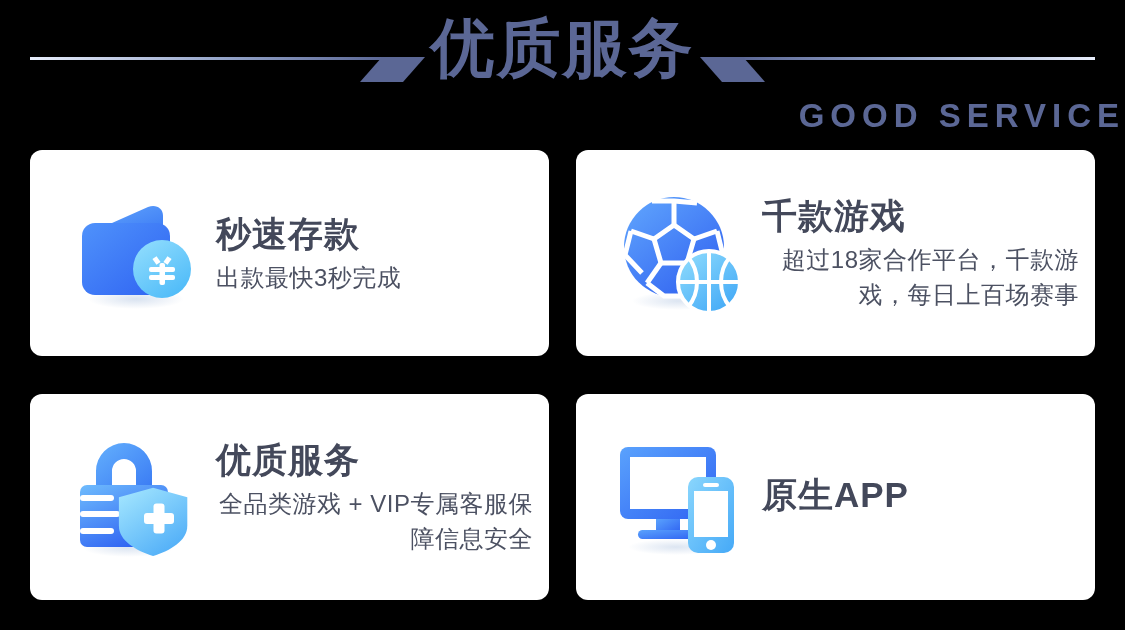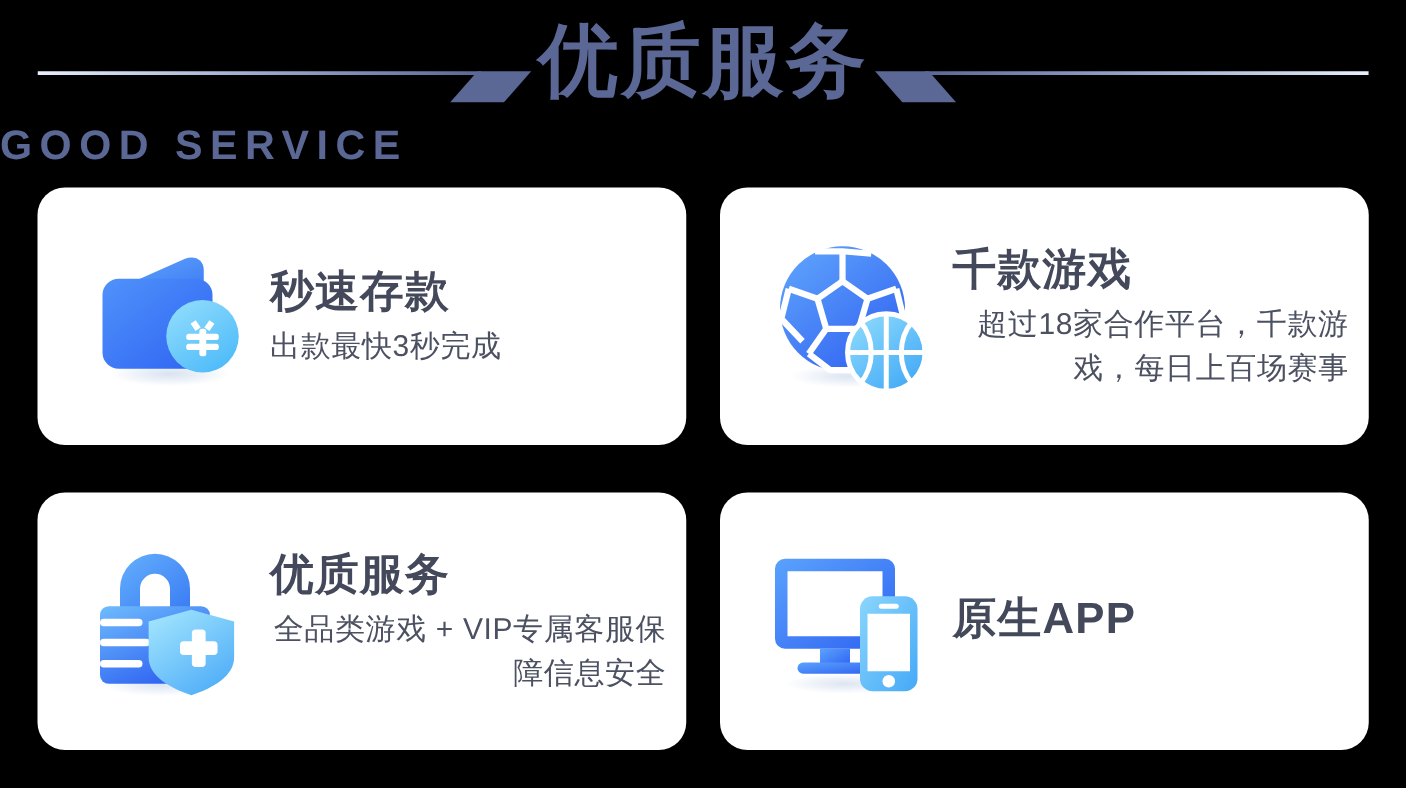--- a/index.html
+++ b/index.html
@@ -29,39 +29,39 @@
     position: absolute; left: 0; top: 8px; width: 100%;
     text-align: center;
     font-size: 64px; line-height: 80px;
     font-weight: 700;
     letter-spacing: 2px;
     color: #5b6795;
     font-family: "Liberation Sans", "DejaVu Sans", sans-serif;
   }
   .title-en {
     position: absolute; left: 0; top: 96px; width: 100%;
-    text-align: left;
+    text-align: right;
     font-size: 33px; line-height: 40px;
     font-weight: 700;
     letter-spacing: 6px;
     color: #5b6795;
   }
 
   
   .grid {
     position: absolute; left: 30px; top: 150px;
     width: 1065px; height: 450px;
     display: grid;
     grid-template-columns: 519px 519px;
     grid-template-rows: 206px 206px;
     column-gap: 27px; row-gap: 38px;
   }
   .card {
     background: #ffffff;
-    border-radius: 22px;
+    border-radius: 12px;
     position: relative;
     display: flex;
     align-items: center;
     padding-left: 36px;
     overflow: hidden;
   }
   .icon-box {
     width: 136px; height: 136px;
     flex: 0 0 136px;
     position: relative;

